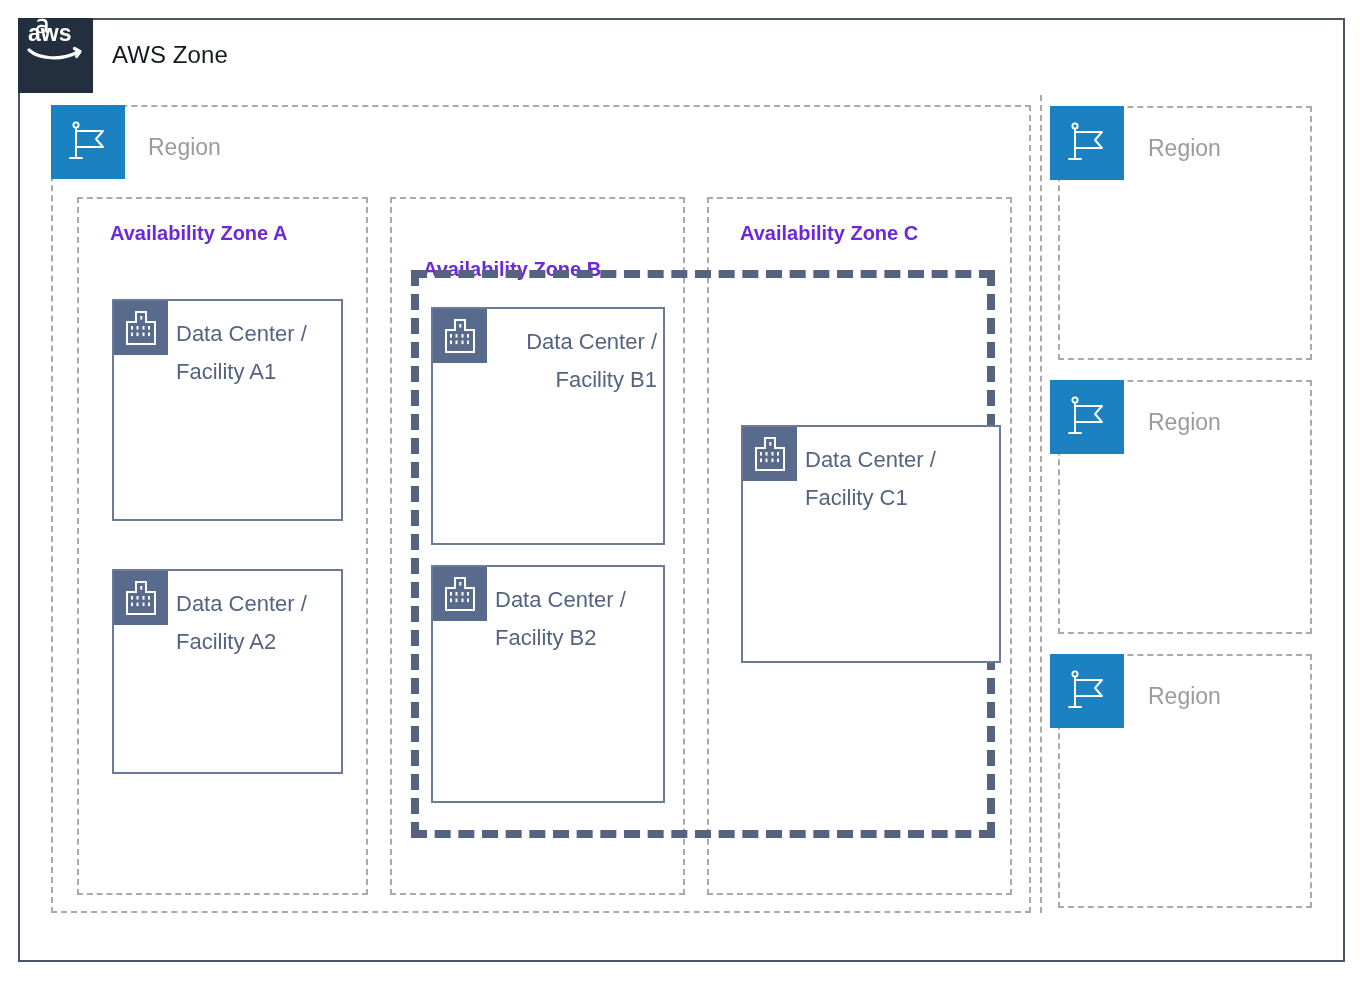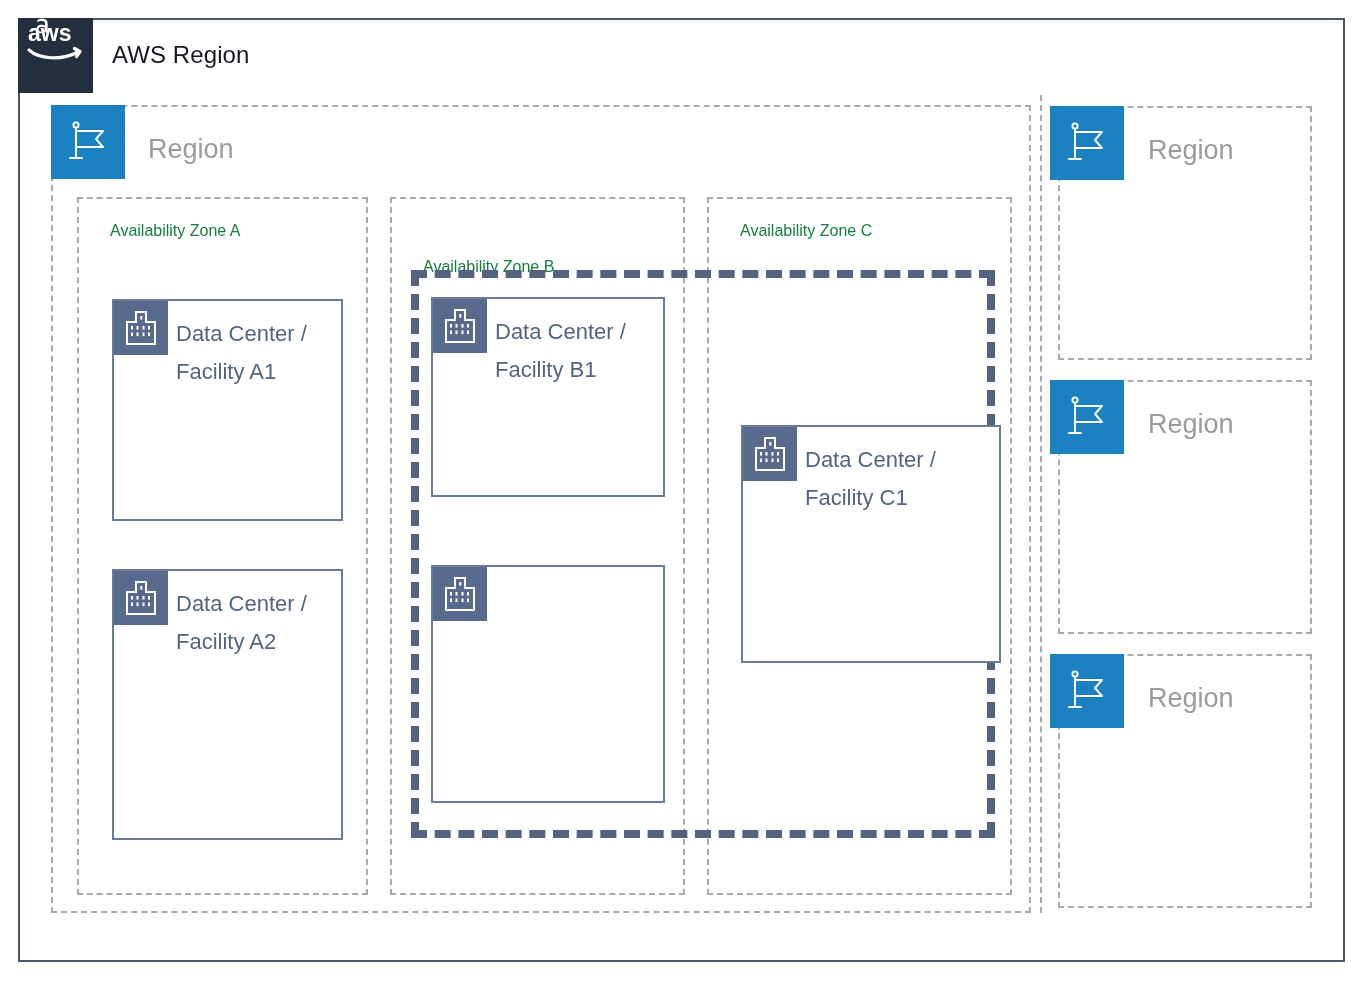--- a/index.html
+++ b/index.html
@@ -82,21 +82,21 @@
     background: #1b81c1;
     z-index: 12;
     display: flex;
     align-items: center;
     justify-content: center;
   }
   .flag-icon svg { display: block; }
 
   .region-label {
     position: absolute;
-    font-size: 27px;
+    font-size: 23px;
     color: #9b9b9b;
     white-space: nowrap;
     z-index: 12;
   }
 
   
   .flag-left { left: 51px; top: 105px; }
   .label-left { left: 148px; top: 134px; }
 
   
@@ -127,23 +127,24 @@
     top: 197px;
     height: 698px;
   }
   .az-a { left: 77px;  width: 291px; }
   .az-b { left: 390px; width: 295px; }
   .az-c { left: 707px; width: 305px; }
 
   .az-label {
     position: absolute;
     top: 222px;
-    font-size: 16px;
-    color: #15803d;
+    font-size: 20px;
+    color: #6d28d9;
     white-space: nowrap;
+    font-weight: bold;
   }
   .az-label-a { left: 110px; }
   .az-label-b { left: 423px; margin-top: 36px; }
   .az-label-c { left: 740px; }
 
   
   .overlay-dashed {
     position: absolute;
     left: 411px;
     top: 270px;
@@ -179,22 +180,22 @@
     position: absolute;
     left: 62px;
     top: 14px;
     right: 6px;
     font-size: 22px;
     line-height: 38px;
     color: #546480;
   }
 
   .dc-a1 { left: 112px; top: 299px; width: 231px; height: 222px; }
-  .dc-a2 { left: 112px; top: 569px; width: 231px; height: 271px; }
-  .dc-b1 { left: 431px; top: 297px; width: 234px; height: 200px; }
+  .dc-a2 { left: 112px; top: 569px; width: 231px; height: 205px; }
+  .dc-b1 { left: 431px; top: 307px; width: 234px; height: 238px; text-align: right; }
   .dc-b2 { left: 431px; top: 565px; width: 234px; height: 238px; }
   .dc-c1 { left: 741px; top: 425px; width: 260px; height: 238px; }
 </style>
 </head>
 <body>
 
 <div id="canvas">
 
   <div class="aws-cloud-frame"></div>
 
@@ -204,21 +205,21 @@
         <path d="M13.6 18.1c0 .9.1 1.6.3 2.1.2.5.5 1.1.9 1.7.1.2.2.4.2.6 0 .3-.2.5-.5.7l-1.6 1.1c-.2.2-.5.2-.7.2-.3 0-.5-.1-.8-.4-.4-.4-.7-.8-.9-1.3-.3-.5-.5-1-.8-1.7-1.9 2.3-4.4 3.4-7.3 3.4-2.1 0-3.7-.6-4.9-1.8C-3.7 21.5-4.3 20 -4.3 18c0-2.1.7-3.8 2.3-5.1 1.5-1.3 3.6-1.9 6.2-1.9.9 0 1.8.1 2.7.2.9.1 1.9.3 2.9.5v-1.8c0-1.9-.4-3.2-1.2-4C7.8 5.1 6.4 4.7 4.5 4.7c-.9 0-1.8.1-2.7.3-.9.2-1.8.5-2.7.9-.4.2-.7.3-.9.3-.2.1-.3.1-.4.1-.4 0-.5-.3-.5-.8V4.2c0-.4.1-.7.2-.9.1-.2.4-.3.8-.5 .9-.5 1.9-.8 3.1-1.1C2.6 1.4 3.9 1.2 5.3 1.2c3 0 5.2.7 6.6 2.1 1.4 1.4 2.1 3.4 2.1 6.2v8.6h-.4zM2.9 22c.8 0 1.7-.2 2.6-.5.9-.3 1.7-.9 2.4-1.7.4-.5.7-1 .9-1.6.2-.6.3-1.3.3-2.2v-1c-.7-.2-1.5-.3-2.3-.4-.8-.1-1.6-.1-2.4-.1-1.7 0-3 .3-3.8 1-.8.7-1.2 1.7-1.2 2.9 0 1.2.3 2.1.9 2.7.6.6 1.5.9 2.6.9z" transform="translate(12,0) scale(0.62)"></path>
       </g>
       <g fill="#ffffff" font-family="Liberation Sans, sans-serif" font-size="23" font-weight="bold">
         <text x="1" y="23">aws</text>
       </g>
       <path d="M2 32 C12 41, 34 43, 51 34" stroke="#ffffff" stroke-width="3.2" fill="none" stroke-linecap="round"></path>
       <path d="M47.5 30.5 L53 33.5 L49.5 38.5" stroke="#ffffff" stroke-width="3.2" fill="none" stroke-linecap="round" stroke-linejoin="round"></path>
     </svg>
   </div>
 
-  <div class="aws-cloud-title">AWS Region</div>
+  <div class="aws-cloud-title">AWS Zone</div>
 
   <div class="region-group region-group-left"></div>
 
   <div class="flag-icon flag-left">
     <svg width="46" height="46" viewBox="0 0 46 46" aria-hidden="true">
       <circle cx="11" cy="6" r="2.6" fill="none" stroke="#ffffff" stroke-width="1.9"></circle>
       <line x1="11" y1="9" x2="11" y2="39" stroke="#ffffff" stroke-width="1.9" stroke-linecap="round"></line>
       <line x1="5" y1="39" x2="17" y2="39" stroke="#ffffff" stroke-width="1.9" stroke-linecap="round"></line>
       <path d="M11 12 L38 12 L31 20 L38 28 L11 28 Z" fill="none" stroke="#ffffff" stroke-width="1.9" stroke-linejoin="round"></path>
     </svg>
@@ -304,20 +305,21 @@
             <rect x="12.5" y="17" width="2" height="3.6"></rect>
           <rect x="18.5" y="17" width="2" height="3.6"></rect>
             <rect x="24" y="17" width="2" height="3.6"></rect>
           <rect x="7" y="23.5" width="2" height="3.6"></rect>
             <rect x="12.5" y="23.5" width="2" height="3.6"></rect>
           <rect x="18.5" y="23.5" width="2" height="3.6"></rect>
             <rect x="24" y="23.5" width="2" height="3.6"></rect>
         </g>
       </svg>
     </div>
+    <div class="dc-text">Data Center / Facility B2</div>
   </div>
 
   <div class="dc-box dc-c1">
     <div class="dc-icon">
       <svg width="34" height="38" viewBox="0 0 34 38" aria-hidden="true">
         <path d="M12 3 L22 3 L22 13 L31 13 L31 35 L3 35 L3 13 L12 13 Z" fill="none" stroke="#ffffff" stroke-width="2"></path>
         <g fill="#ffffff">
           <rect x="16.3" y="7" width="2" height="3.6"></rect>
           <rect x="7" y="17" width="2" height="3.6"></rect>
             <rect x="12.5" y="17" width="2" height="3.6"></rect>

